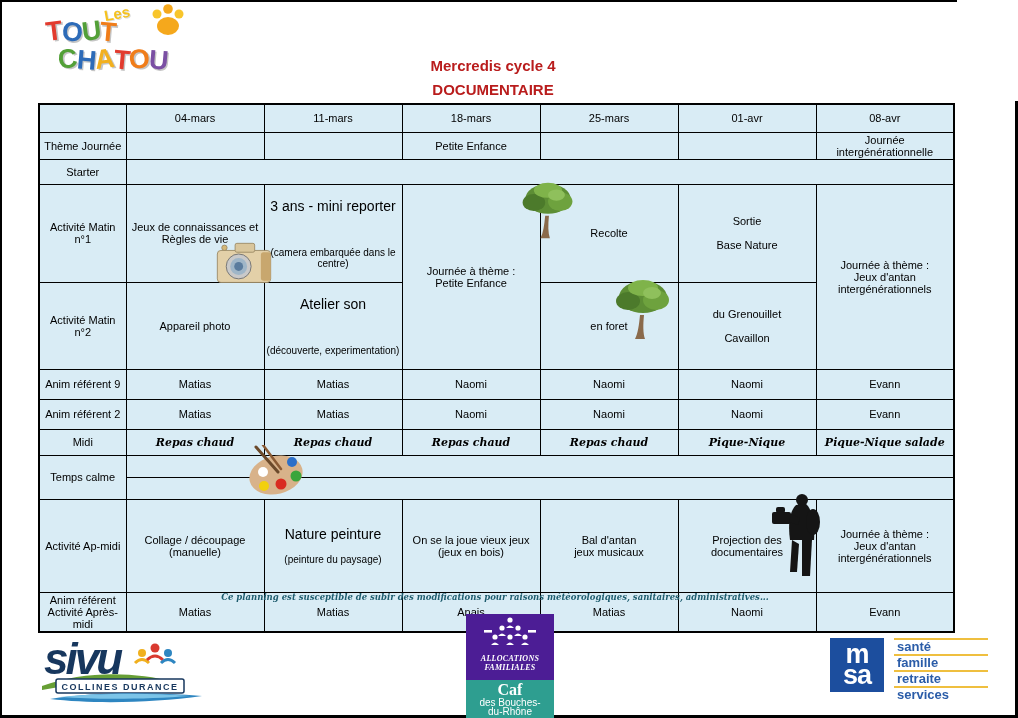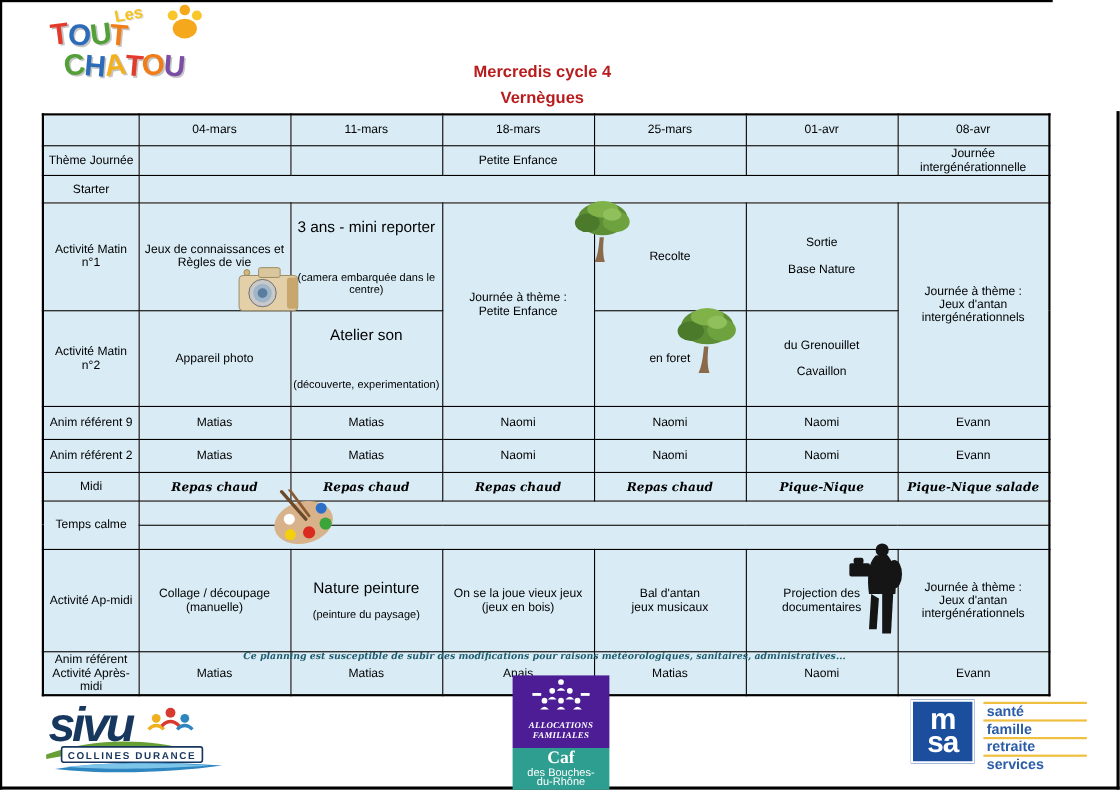--- a/index.html
+++ b/index.html
@@ -104,21 +104,20 @@
   <svg class="paw" width="40" height="34" viewBox="0 0 40 34">
     <circle cx="9" cy="10" r="4.5" fill="#F8C52B"></circle>
     <circle cx="20" cy="5" r="4.8" fill="#F5A81C"></circle>
     <circle cx="31" cy="10" r="4.5" fill="#F8C52B"></circle>
     <ellipse cx="20" cy="22" rx="11" ry="9" fill="#F5A81C"></ellipse>
   </svg>
 </div>
 
 <div class="titles">
   <div>Mercredis cycle 4</div>
-  <div>Vernègues</div>
   <div>DOCUMENTAIRE</div>
 </div>
 
 <table class="planning">
   <colgroup>
     <col style="width:87px">
       <col style="width:138px">
       <col style="width:138px">
       <col style="width:138px">
     <col style="width:138px">

